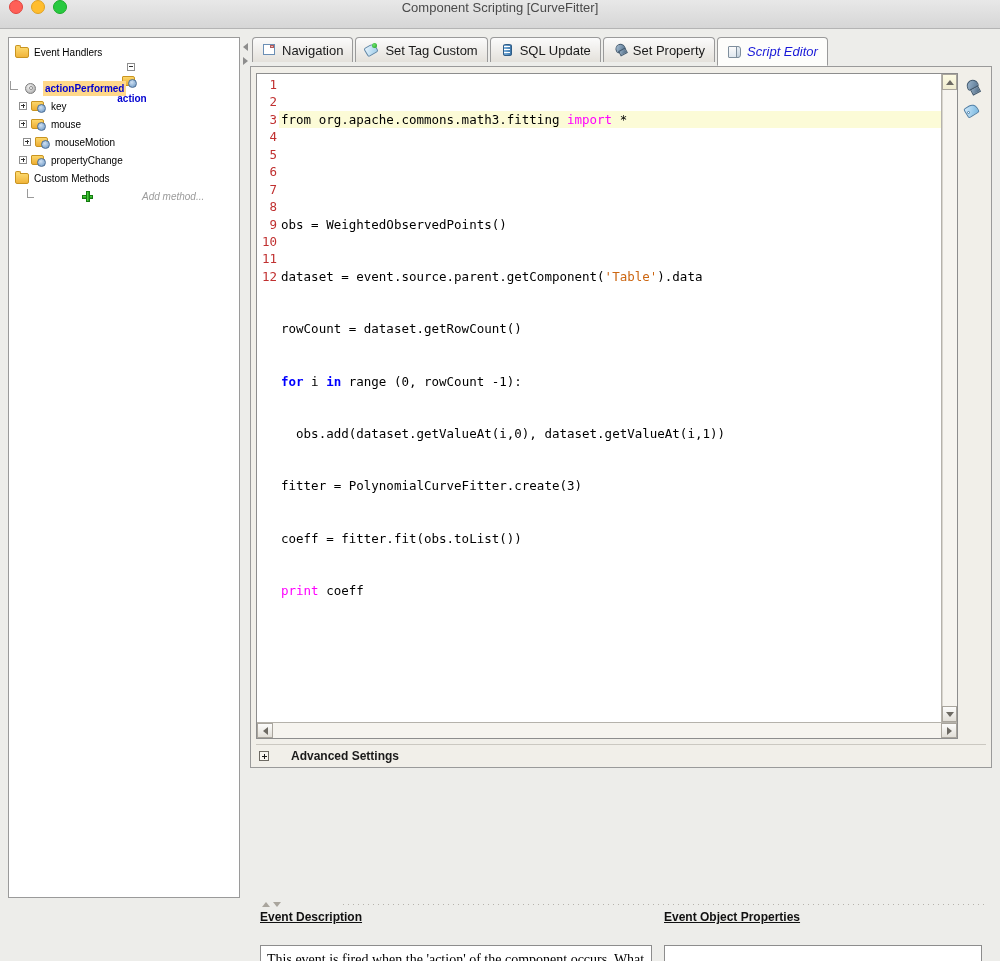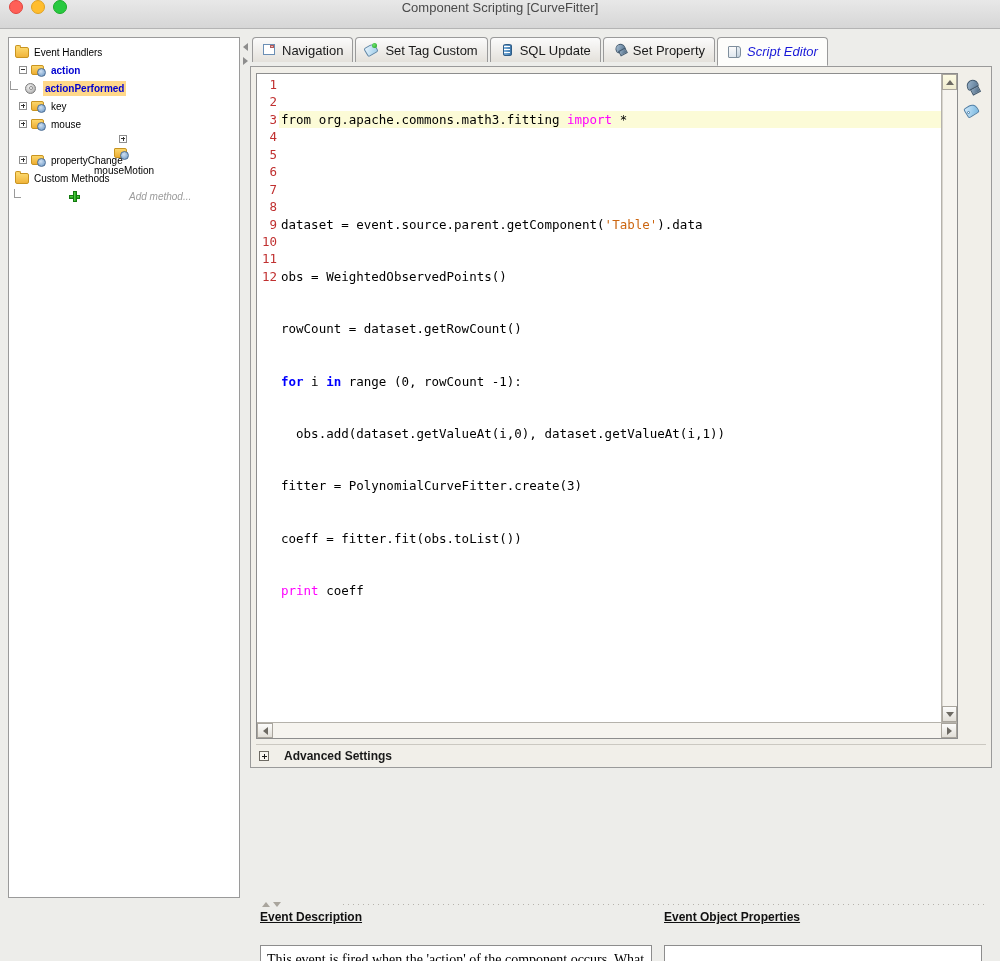--- a/index.html
+++ b/index.html
@@ -221,21 +221,21 @@
     background:linear-gradient(135deg,#cfe8fa,#79b8e0);
     border:1px solid #4d7ea6;box-sizing:border-box;transform:rotate(-32deg);
     border-radius:2px 6px 2px 2px;
   }
   .tool-tag:after{
     content:"";position:absolute;left:4px;top:8px;width:3px;height:3px;border-radius:50%;
     background:#fff;border:1px solid #4d7ea6;box-sizing:border-box;
   }
   
   .adv{
-    height:22px;flex:0 0 22px;display:flex;align-items:center;gap:15px;
+    height:22px;flex:0 0 22px;display:flex;align-items:center;gap:22px;
     font-size:12px;font-weight:bold;color:#1a1a1a;padding-left:3px;margin-top:5px;
     border-top:1px solid #cbc8c1;
   }
   .exp-box{
     width:10px;height:10px;border:1px solid #6d6a63;background:#f6f4ef;
     position:relative;box-sizing:border-box;
   }
   .exp-box:before{content:"";position:absolute;left:1.5px;top:4px;width:5px;height:1px;background:#1a1a1a;}
   .exp-box:after{content:"";position:absolute;left:4px;top:1.5px;width:1px;height:5px;background:#1a1a1a;}
   
@@ -338,21 +338,21 @@
 
     <div class="upper">
 
       <div class="tree-panel">
 
         <div class="tree-row" style="padding-left:5px;">
           <span class="ico ico-folder"></span>
           <span class="t-label">Event Handlers</span>
         </div>
 
-        <div class="tree-row" style="padding-left:8px;">
+        <div class="tree-row" style="padding-left:16px;flex-direction:column;">
           <span class="handle box"></span>
           <span class="ico ico-folder-gear"></span>
           <span class="t-label t-blue">action</span>
         </div>
 
         <div class="tree-row" style="">
           <span style="display:inline-block;width:14px;height:15px;position:relative;">
             <span class="guide-v" style="left:1px;top:0;height:8px;"></span>
             <span class="guide-h" style="left:1px;top:8px;width:8px;"></span>
           </span>
@@ -370,42 +370,42 @@
         </div>
 
         <div class="tree-row" style="padding-left:8px;">
           <span class="handle box plus">
               <span></span>
             </span>
           <span class="ico ico-folder-gear"></span>
           <span class="t-label">mouse</span>
         </div>
 
-        <div class="tree-row" style="padding-left:0;flex-direction:column;">
+        <div class="tree-row" style="padding-left:12px;">
           <span class="handle box plus">
               <span></span>
             </span>
           <span class="ico ico-folder-gear"></span>
           <span class="t-label">mouseMotion</span>
         </div>
 
         <div class="tree-row" style="padding-left:8px;">
           <span class="handle box plus">
               <span></span>
             </span>
           <span class="ico ico-folder-gear"></span>
           <span class="t-label">propertyChange</span>
         </div>
 
         <div class="tree-row" style="padding-left:5px;">
           <span class="ico ico-folder"></span>
           <span class="t-label">Custom Methods</span>
         </div>
 
-        <div class="tree-row" style="padding-left:4px;gap:42px;">
+        <div class="tree-row" style="padding-left:17px;gap:42px;">
           <span style="display:inline-block;width:12px;height:15px;position:relative;">
             <span class="guide-v" style="left:1px;top:0;height:8px;"></span>
             <span class="guide-h" style="left:1px;top:8px;width:7px;"></span>
           </span>
           <span class="ico ico-plus"></span>
           <span class="t-label t-gray">Add method...</span>
         </div>
 
       </div>
 
@@ -457,22 +457,22 @@
                     <div>7</div>
                     <div>8</div>
                     <div>9</div>
                     <div>10</div>
                     <div>11</div>
                     <div>12</div>
                   </div>
                   <div class="code-lines">
                     <div class="cur">from org.apache.commons.math3.fitting <span class="kw">import</span> *</div>
                     <div>&nbsp;</div>
+                    <div>obs = WeightedObservedPoints()</div>
                     <div>dataset = event.source.parent.getComponent(<span class="str">'Table'</span>).data</div>
-                    <div>obs = WeightedObservedPoints()</div>
                     <div>rowCount = dataset.getRowCount()</div>
                     <div><span class="kw2">for</span> i <span class="kw2">in</span> range (0, rowCount -1):</div>
                     <div>  obs.add(dataset.getValueAt(i,0), dataset.getValueAt(i,1))</div>
                     <div>fitter = PolynomialCurveFitter.create(3)</div>
                     <div>coeff = fitter.fit(obs.toList())</div>
                     <div><span class="kw">print</span> coeff</div>
                     <div>&nbsp;</div>
                     <div>&nbsp;</div>
                   </div>
                 </div>

